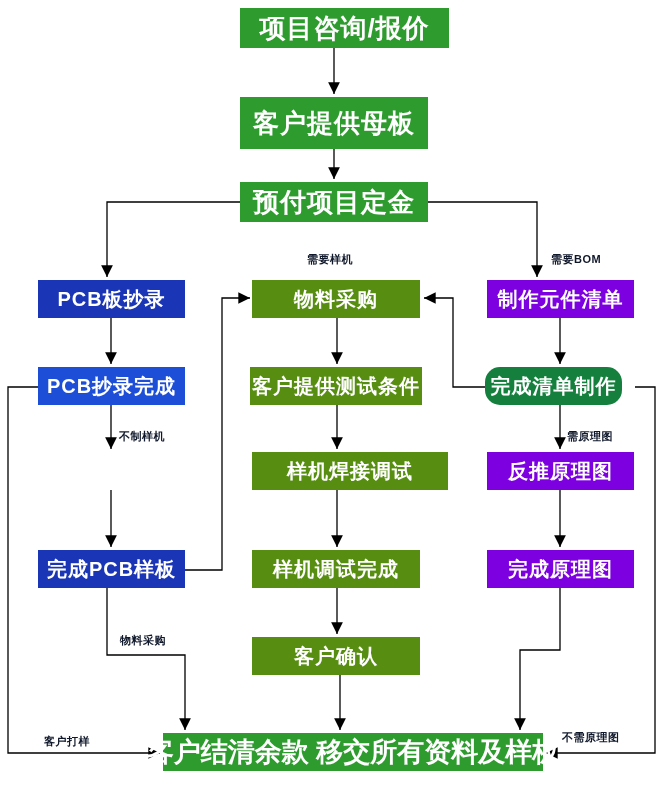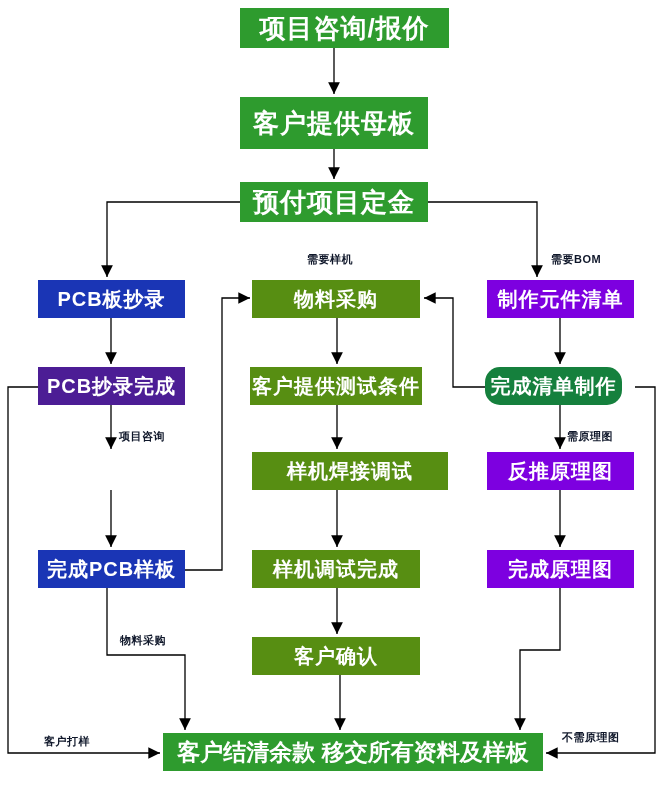--- a/index.html
+++ b/index.html
@@ -9,21 +9,21 @@
   .conn{fill:none;stroke:#000000;stroke-width:1.3;}
   .node{
     position:absolute;
     display:flex;align-items:center;justify-content:center;
     color:#ffffff;font-weight:bold;
     white-space:nowrap;
     letter-spacing:1px;
     font-size:20px;
   }
   .node.big{font-size:26px;}
-  .node.bottom{font-size:23px;letter-spacing:0;}
+  .node.bottom{font-size:27px;letter-spacing:0;}
   .edge-label{
     position:absolute;
     color:#0f172a;font-weight:bold;font-size:11px;
     white-space:nowrap;letter-spacing:0.5px;
   }
 </style>
 </head>
 <body style="background: rgb(255, 255, 255);">
 
 <div class="canvas">
@@ -55,37 +55,37 @@
     <polyline class="conn" points="560,588 560,650 520,650 520,730" marker-end="url(#arrow)"></polyline>
     <polyline class="conn" points="38,387 8,387 8,753 160,753" marker-end="url(#arrow)"></polyline>
     <polyline class="conn" points="635,387 655,387 655,753 546,753" marker-end="url(#arrow)"></polyline>
   </svg>
 
   <div class="node big" style="left: 240px; top: 8px; width: 209px; height: 40px; background: rgb(46, 155, 46);">项目咨询/报价</div>
   <div class="node big" style="left: 240px; top: 97px; width: 188px; height: 52px; background: rgb(46, 155, 46);">客户提供母板</div>
   <div class="node big" style="left: 240px; top: 182px; width: 188px; height: 40px; background: rgb(46, 155, 46);">预付项目定金</div>
 
   <div class="node" style="left: 38px; top: 280px; width: 147px; height: 38px; background: rgb(26, 53, 181);">PCB板抄录</div>
-  <div class="node" style="left: 38px; top: 367px; width: 147px; height: 38px; background: #4c1d95;">PCB抄录完成</div>
+  <div class="node" style="left: 38px; top: 367px; width: 147px; height: 38px; background: #1d4ed8;">PCB抄录完成</div>
   <div class="node" style="left: 38px; top: 550px; width: 147px; height: 38px; background: rgb(26, 53, 181);">完成PCB样板</div>
 
   <div class="node" style="left: 252px; top: 280px; width: 168px; height: 38px; background: rgb(87, 142, 18);">物料采购</div>
   <div class="node" style="left: 250px; top: 367px; width: 172px; height: 38px; background: rgb(87, 142, 18);">客户提供测试条件</div>
   <div class="node" style="left: 252px; top: 452px; width: 196px; height: 38px; background: rgb(87, 142, 18);">样机焊接调试</div>
   <div class="node" style="left: 252px; top: 550px; width: 168px; height: 38px; background: rgb(87, 142, 18);">样机调试完成</div>
   <div class="node" style="left: 252px; top: 637px; width: 168px; height: 38px; background: rgb(87, 142, 18);">客户确认</div>
 
   <div class="node" style="left: 487px; top: 280px; width: 147px; height: 38px; background: rgb(125, 0, 224);">制作元件清单</div>
   <div class="node" style="left: 485px; top: 367px; width: 137px; height: 38px; background: #15803d; border-radius: 15px;">完成清单制作</div>
   <div class="node" style="left: 487px; top: 452px; width: 147px; height: 38px; background: rgb(125, 0, 224);">反推原理图</div>
   <div class="node" style="left: 487px; top: 550px; width: 147px; height: 38px; background: rgb(125, 0, 224);">完成原理图</div>
 
   <div class="node bottom" style="left: 163px; top: 733px; width: 380px; height: 38px; background: rgb(46, 155, 46);">客户结清余款 移交所有资料及样板</div>
 
   <div class="edge-label" style="left:307px;top:252px;">需要样机</div>
   <div class="edge-label" style="left:551px;top:252px;">需要BOM</div>
-  <div class="edge-label" style="left:119px;top:429px;">项目咨询</div>
+  <div class="edge-label" style="left:119px;top:429px;">不制样机</div>
   <div class="edge-label" style="left:567px;top:429px;">需原理图</div>
   <div class="edge-label" style="left:120px;top:633px;">物料采购</div>
   <div class="edge-label" style="left:44px;top:734px;">客户打样</div>
   <div class="edge-label" style="left:562px;top:730px;">不需原理图</div>
 
 </div>
 
 </body></html>

